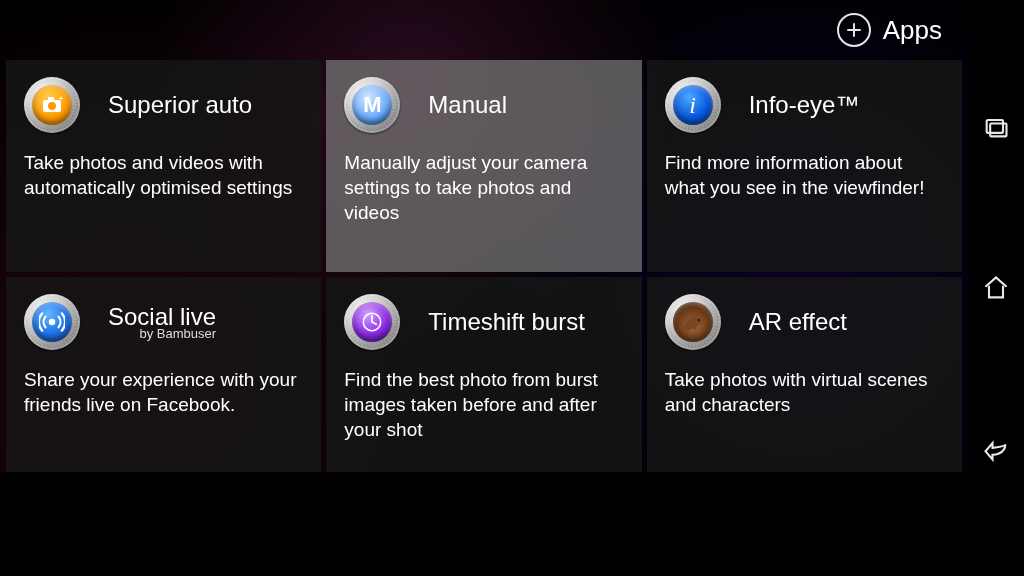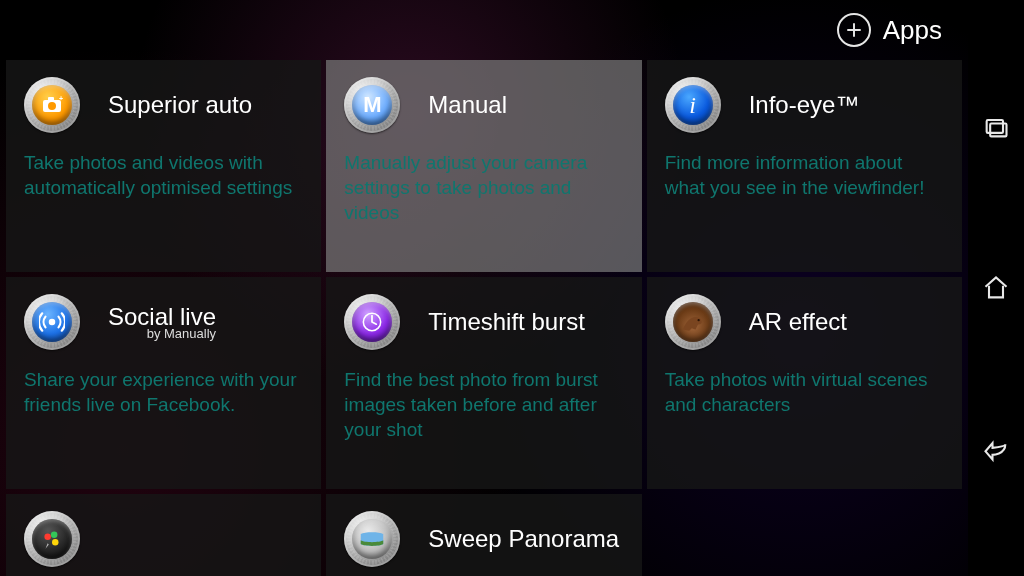--- a/index.html
+++ b/index.html
@@ -1,38 +1,38 @@
 <!DOCTYPE html>
 <html><head>
 <meta charset="utf-8">
 <style>
   * { box-sizing: border-box; margin: 0; padding: 0; }
   html, body { width: 1024px; height: 576px; overflow: hidden; background: #000; font-family: "Segoe UI", "Helvetica Neue", Arial, sans-serif; font-weight: 300; }
-  .screen { position: relative; width: 1024px; height: 576px; background: #000; }
+  .screen { position: relative; width: 1024px; height: 472px; background: #000; }
   .wallpaper {
     position: absolute; inset: 0;
     background:
       radial-gradient(circle at 40% 20%, rgba(120,30,90,0.35) 0%, rgba(0,0,0,0) 36%),
       radial-gradient(circle at 78% 58%, rgba(40,0,120,0.30) 0%, rgba(0,0,0,0) 40%),
       radial-gradient(circle at 12% 78%, rgba(130,10,60,0.25) 0%, rgba(0,0,0,0) 40%),
       #000;
   }
   .content { position: absolute; left: 0; top: 0; right: 56px; bottom: 0; }
   .header { height: 60px; display: flex; align-items: center; justify-content: flex-end; padding-right: 26px; }
   .apps-btn { display: flex; align-items: center; gap: 12px; color: #fff; font-size: 26px; cursor: pointer; }
   .plus-circ { width: 34px; height: 34px; border: 2.5px solid #e6e6e6; border-radius: 50%; display: flex; align-items: center; justify-content: center; }
   .plus-circ svg { width: 18px; height: 18px; }
   .grid-wrap { position: absolute; left: 6px; right: 6px; top: 60px; bottom: 0; overflow: hidden; }
   .grid { display: grid; grid-template-columns: repeat(3, 1fr); grid-auto-rows: 212px; gap: 5px; }
   .tile { background: rgba(22,22,22,0.82); padding: 14px 18px 14px 18px; color: #e5e5e5; cursor: pointer; position: relative; }
   .tile.selected { background: rgba(120,120,120,0.72); }
   .tile-head { display: flex; align-items: center; gap: 28px; min-height: 62px; }
   .tile-title { color: #fff; font-size: 24px; font-weight: 300; line-height: 1.15; }
   .tile-sub { font-size: 13px; color: #ddd; text-align: right; margin-top: -4px; }
-  .tile-desc { margin-top: 14px; font-size: 19px; line-height: 1.32; color: #0f766e; font-weight: 300; }
+  .tile-desc { margin-top: 14px; font-size: 19px; line-height: 1.32; color: #ffffff; font-weight: 300; }
   .icon-bezel {
     width: 56px; height: 56px; border-radius: 50%;
     background: radial-gradient(circle at 35% 30%, #f7f7f7 0%, #cfcfcf 35%, #8a8a8a 70%, #5a5a5a 100%);
     display: flex; align-items: center; justify-content: center; flex: 0 0 56px;
     box-shadow: inset 0 0 0 2px rgba(255,255,255,0.25), 0 1px 2px rgba(0,0,0,0.6);
     position: relative;
   }
   .icon-bezel::after {
     content:""; position:absolute; inset:2px; border-radius:50%;
     background: repeating-conic-gradient(rgba(255,255,255,0.12) 0deg 4deg, rgba(0,0,0,0) 4deg 8deg);
@@ -119,21 +119,21 @@
               <span class="icon-inner ii-social">
                   <svg width="26" height="26" viewBox="0 0 24 24">
                     <circle cx="12" cy="12" r="3" fill="#fff"></circle>
                     <path d="M6 7a8 8 0 000 10M18 7a8 8 0 010 10" stroke="#fff" stroke-width="2" fill="none" stroke-linecap="round"></path>
                     <path d="M3 4a12 12 0 000 16M21 4a12 12 0 010 16" stroke="#fff" stroke-width="2" fill="none" stroke-linecap="round"></path>
                   </svg>
                 </span>
             </span>
             <div class="title-col">
               <span class="tile-title">Social live</span>
-              <span class="tile-sub">by Manually</span>
+              <span class="tile-sub">by Bambuser</span>
             </div>
           </div>
           <div class="tile-desc">Share your experience with your friends live on Facebook.</div>
         </div>
 
         <div class="tile">
           <div class="tile-head">
             <span class="icon-bezel">
               <span class="icon-inner ii-time">
                   <svg width="26" height="26" viewBox="0 0 24 24">

